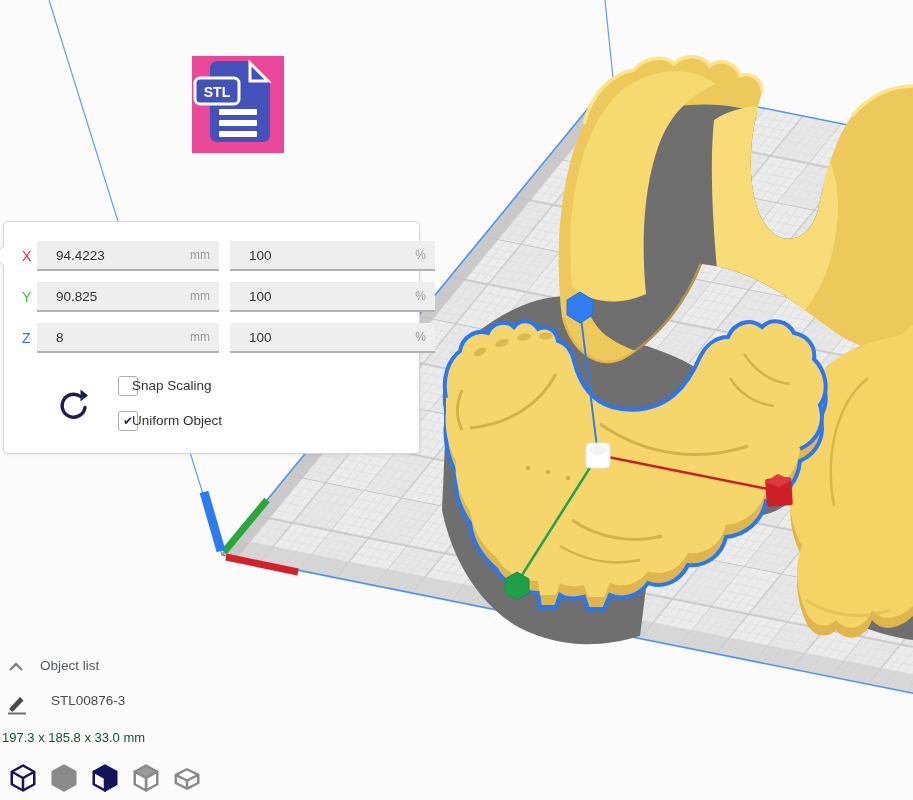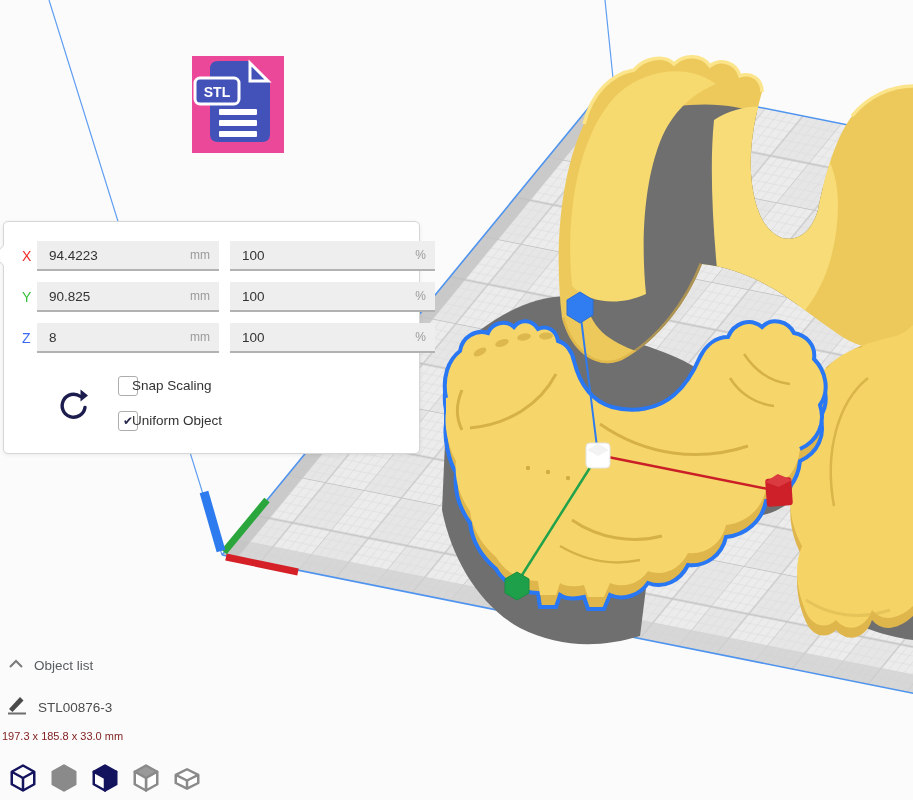--- a/index.html
+++ b/index.html
@@ -21,39 +21,39 @@
     background:#ffffff;border:1px solid #d6d6d6;border-radius:5px;
     box-shadow:0 1px 4px rgba(0,0,0,.07);z-index:6}
   .panel-tail{position:absolute;left:-8px;top:26px;width:14px;height:14px;
     background:#fff;border-left:1px solid #d6d6d6;border-bottom:1px solid #d6d6d6;
     transform:rotate(45deg)}
   .axis-label{position:absolute;left:18px;width:16px;font-size:14px;line-height:30px}
   .ax-x{color:#ee2b2b}.ax-y{color:#35c139}.ax-z{color:#3a6af0}
   .field{position:absolute;background:#eeeeee;border-bottom:2px solid #b2b2b2;height:28px}
   .field input{border:0;background:transparent;width:100%;height:100%;
     font-family:"Liberation Sans",sans-serif;font-size:13.5px;color:#333;
-    padding:0 36px 0 12px;box-sizing:border-box;outline:none}
+    padding:0 36px 0 19px;box-sizing:border-box;outline:none}
   .f-mm{left:33px;width:182px}
   .f-pc{left:226px;width:205px}
   .unit{position:absolute;right:9px;top:7px;font-size:12px;color:#9b9b9b;pointer-events:none}
   .row-0{top:19px}.row-1{top:60px}.row-2{top:101px}
   .cb{position:absolute;left:114px;width:18px;height:18px;background:#fff;
     border:1px solid #adadad;border-radius:3px;font-size:12px;text-align:center;
     line-height:18px;color:#27274e;cursor:pointer}
   .cb-label{position:absolute;left:128px;font-size:13.5px;color:#333;line-height:20px}
   .cb-row-0{top:154px}.cb-row-1{top:189px}
   .reset-btn{position:absolute;left:50px;top:166px;width:38px;height:40px;
     background:none;border:0;padding:0;cursor:pointer}
 
   
-  .ol-header{position:absolute;left:8px;top:658px;z-index:4;display:flex;align-items:flex-start;gap:10px;cursor:pointer}
+  .ol-header{position:absolute;left:8px;top:658px;z-index:4;display:flex;align-items:flex-end;gap:16px;cursor:pointer}
   .ol-header span{font-size:13.5px;color:#575c62}
-  .ol-item{position:absolute;left:6px;top:693px;z-index:4;display:flex;align-items:flex-end;gap:10px;cursor:pointer}
+  .ol-item{position:absolute;left:6px;top:693px;z-index:4;display:flex;align-items:flex-start;gap:23px;cursor:pointer}
   .ol-item span{font-size:13.5px;color:#4c4c4c}
-  .ol-dims{position:absolute;left:2px;top:730px;z-index:4;font-size:11px;color:#7f1d1d}
+  .ol-dims{position:absolute;left:2px;top:730px;z-index:4;font-size:13px;color:#14532d}
   .cube-bar{position:absolute;left:8px;top:763px;z-index:4;display:flex;gap:11px}
   .cube-bar svg{cursor:pointer}
 </style>
 </head>
 <body>
 
 <svg id="viewport" width="913" height="800" viewBox="0 0 913 800">
   <defs>
     <pattern id="gridpat" width="2" height="2" patternUnits="userSpaceOnUse" patternTransform="matrix(38 7.6 32.58 -39.75 222 555)">
       <rect width="2" height="2" fill="#ececec"></rect>

